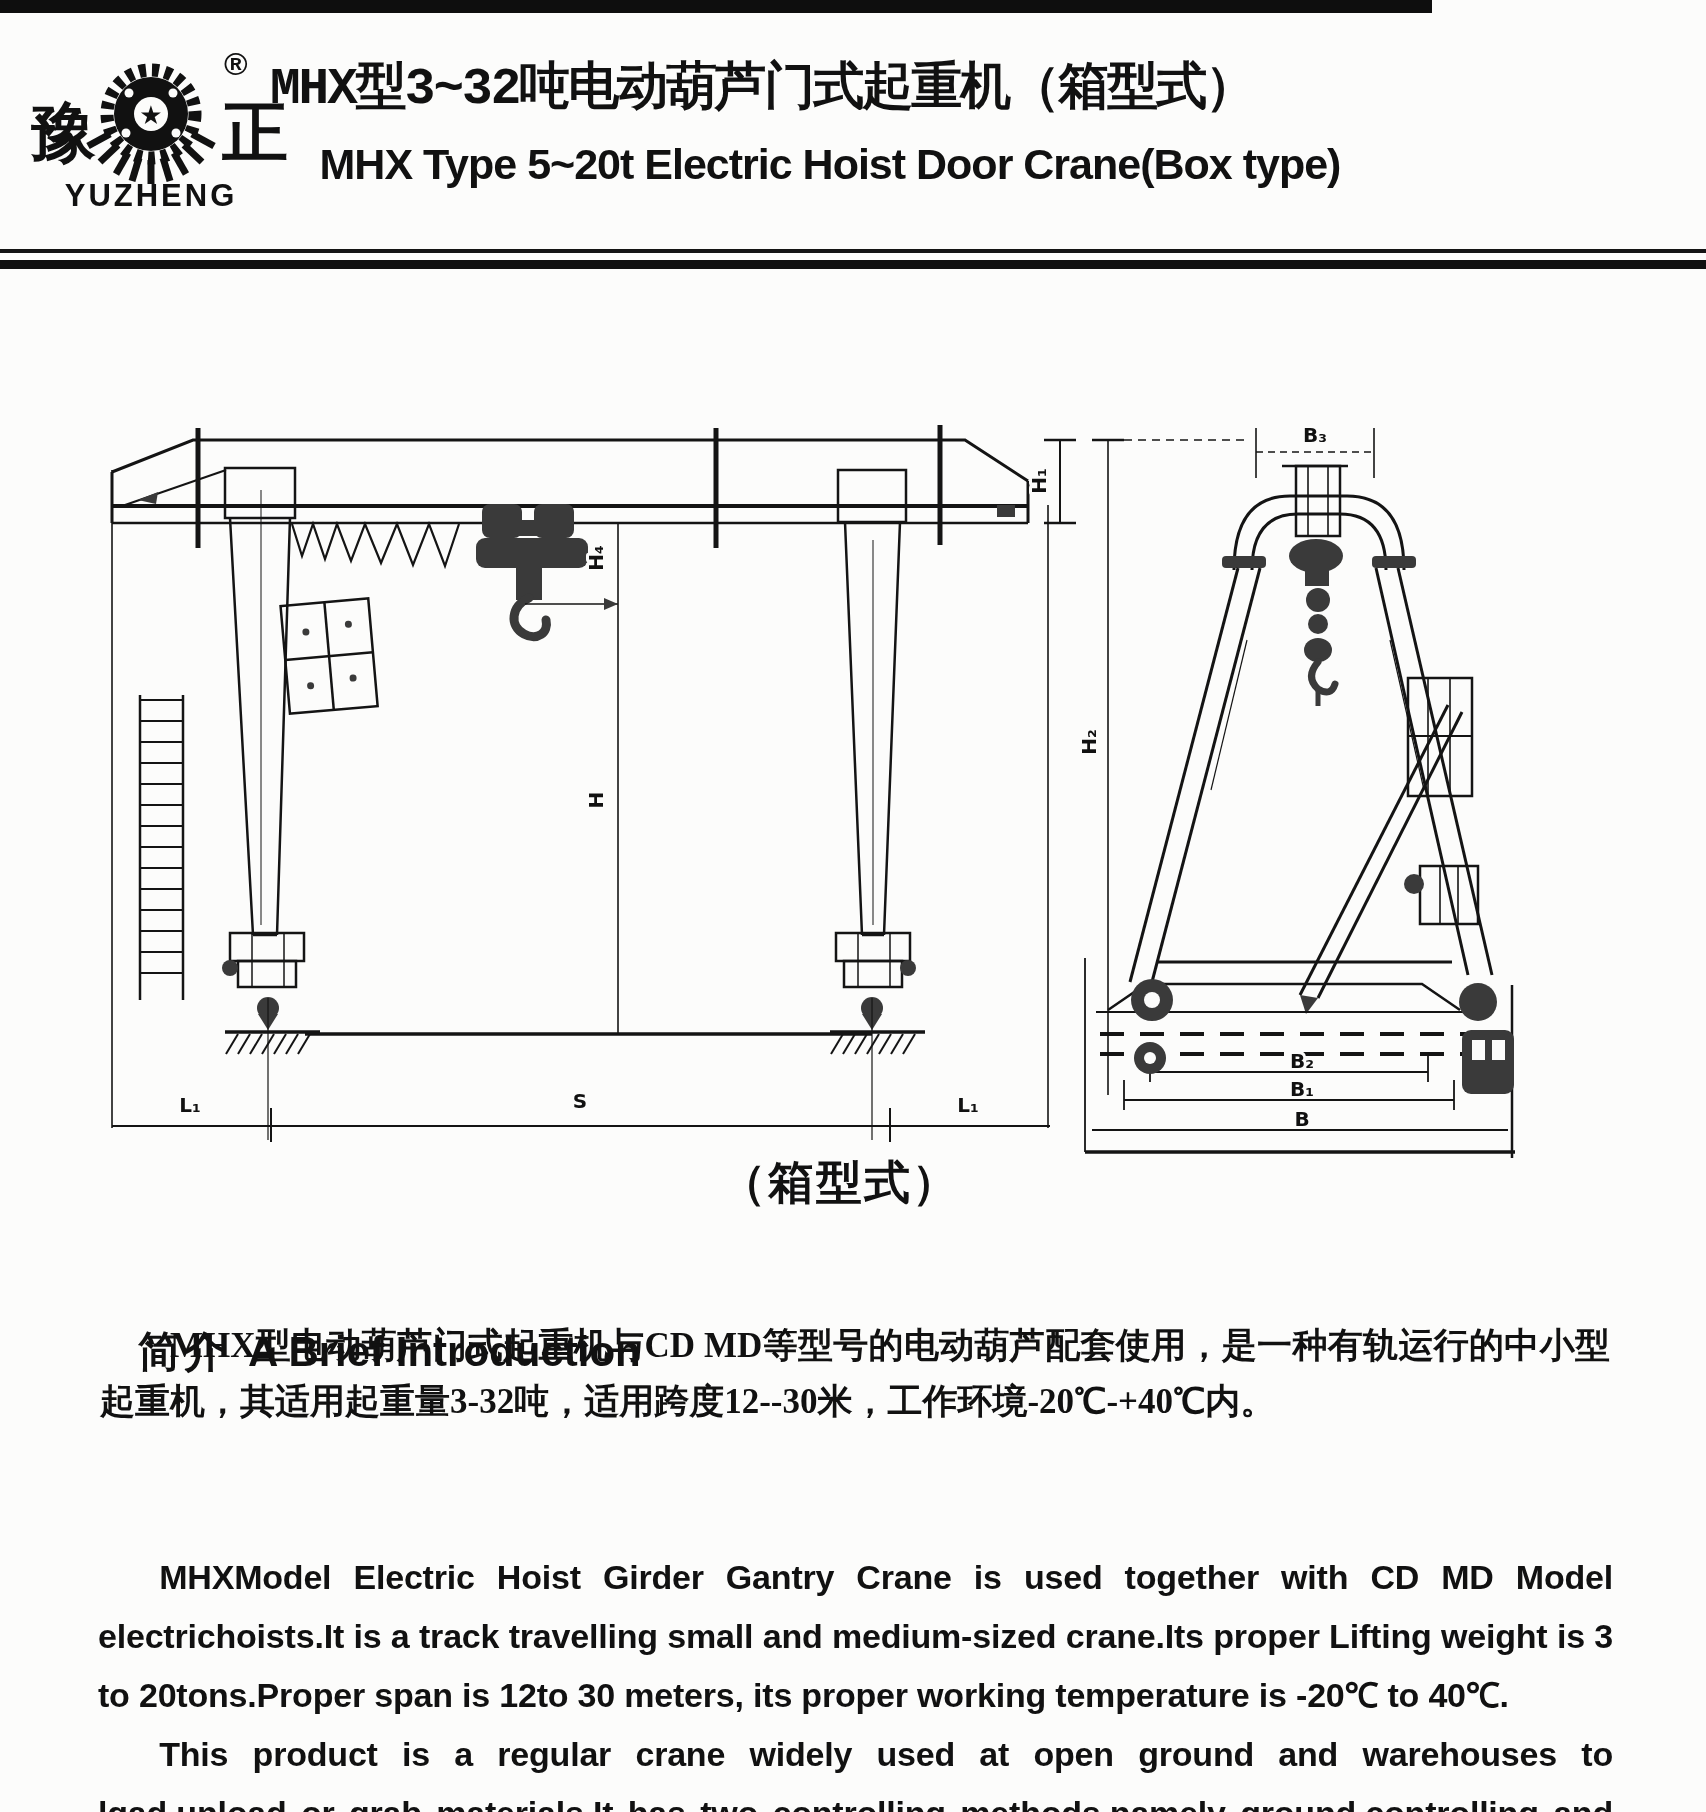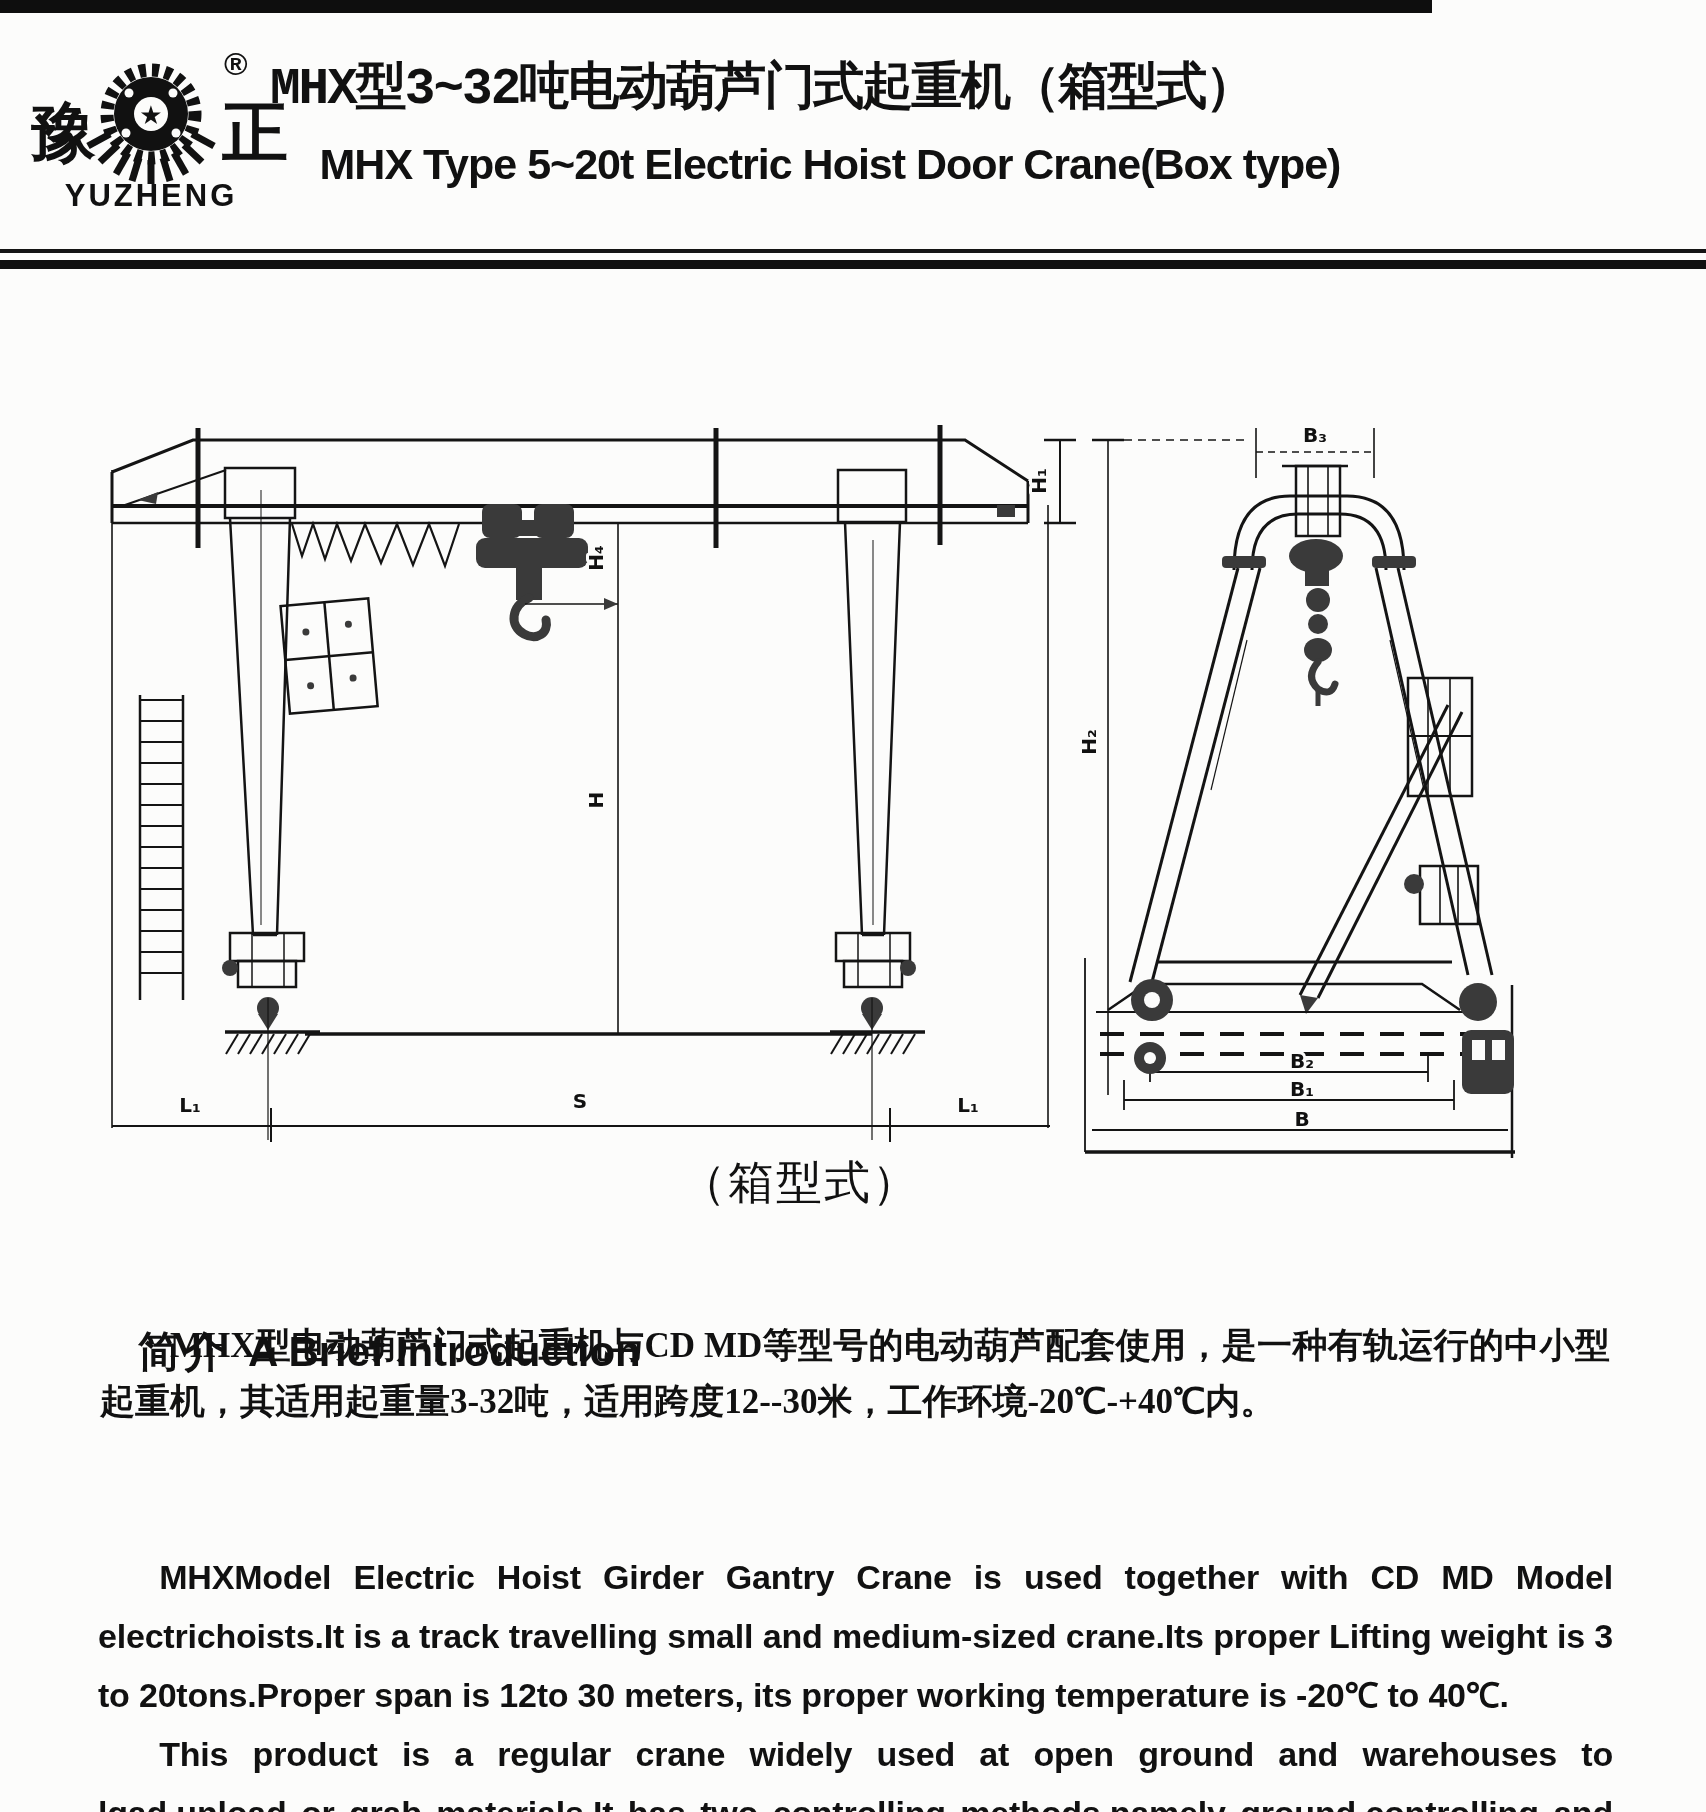--- a/index.html
+++ b/index.html
@@ -28,22 +28,22 @@
   }
   .title-en{
     position:absolute;left:270px;top:140px;width:1120px;text-align:center;
     font-size:43px;font-weight:bold;letter-spacing:-1px;white-space:nowrap;
   }
   .rule-thin{position:absolute;left:0;top:249px;width:1706px;height:4px;background:#141414;}
   .rule-thick{position:absolute;left:0;top:260px;width:1706px;height:9px;background:#111;}
   
   .diagram{position:absolute;left:0;top:330px;width:1706px;height:880px;}
   .caption{
-    position:absolute;left:680px;top:1152px;width:320px;text-align:left;
-    font-size:46px;font-weight:normal;font-family:"Liberation Sans", sans-serif;letter-spacing:2px;
+    position:absolute;left:680px;top:1152px;width:320px;text-align:center;
+    font-size:46px;font-weight:bold;font-family:"Liberation Sans", sans-serif;letter-spacing:2px;
   }
   
   .intro-heading{
     position:absolute;left:138px;top:1324px;
     font-size:42px;font-weight:bold;
   }
   .intro-heading .zh{margin-right:18px;letter-spacing:4px;}
   .zh-block{
     position:absolute;left:100px;top:1318px;width:1510px;
     font-family:"Liberation Serif", serif;

